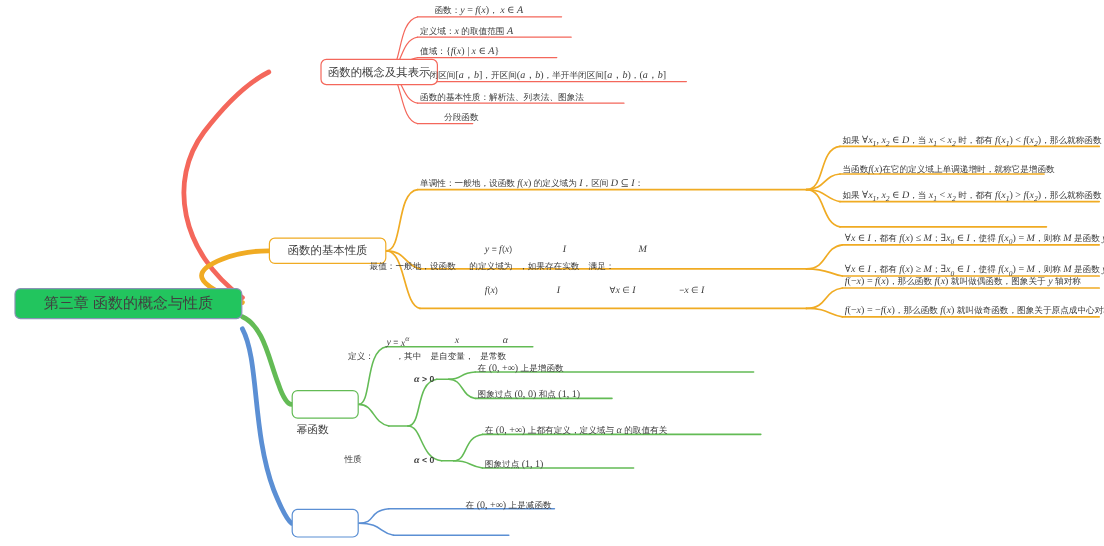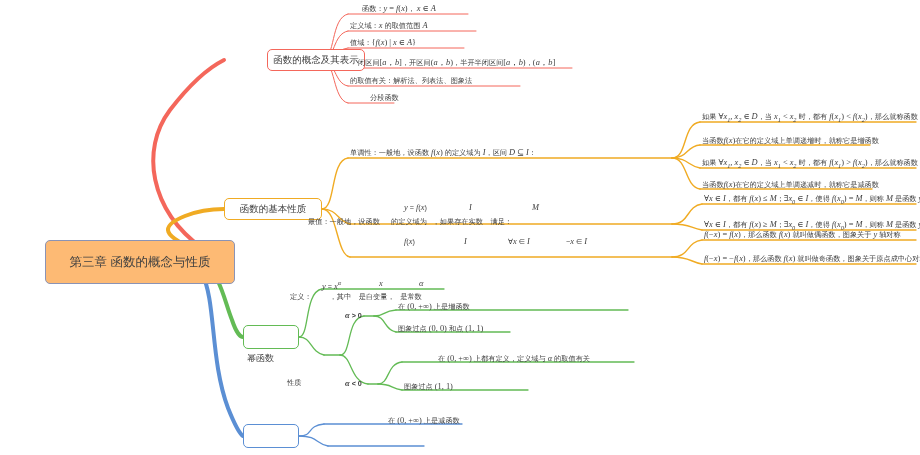--- a/index.html
+++ b/index.html
@@ -7,22 +7,22 @@
     width:920px;height:455px;position:relative;overflow:hidden;
     font-family:"Liberation Sans","DejaVu Sans",sans-serif;
     color:#3a3a3a;
   }
   #canvas{position:absolute;left:0;top:0;width:920px;height:455px;}
   svg.links{position:absolute;left:0;top:0;width:920px;height:455px;pointer-events:none;}
 
   
   .node{position:absolute;box-sizing:border-box;display:flex;align-items:center;justify-content:center;}
   .root{
-    left:12px;top:240px;width:190px;height:44px;
-    border:1px solid #8a93b5;border-radius:5px;background:#fdba74;margin-left:33px;
+    left:12px;top:240px;width:190px;height:26px;
+    border:1px solid #8a93b5;border-radius:5px;background:#22c55e;
   }
   .root .lbl{font-size:12.5px;color:#404040;white-space:nowrap;}
 
   .br-node{border-radius:5px;background:#fff;}
   .br1{left:224px;top:49px;width:98px;height:22px;border:1.2px solid #f4675b;margin-left:43px;}
   .br2{left:224px;top:198px;width:98px;height:22px;border:1.2px solid #f0ab23;}
   .br3{left:243px;top:325px;width:56px;height:24px;border:1.3px solid #63bb55;}
   .br4{left:243px;top:424px;width:56px;height:24px;border:1.3px solid #5b8fd4;}
   .br-node .lbl{font-size:9.5px;white-space:nowrap;color:#3b3b3b;}
 
@@ -146,42 +146,39 @@
   <div class="leaf" style="left:350px;top:21px;">
     定义域：<span class="mathi">x</span> 的取值范围 <span class="mathi">A</span>
   </div>
   <div class="leaf" style="left:350px;top:38px;">
     值域：<span class="mathu">{</span><span class="mathi">f</span><span class="mathu">(</span><span class="mathi">x</span><span class="mathu">) |</span> <span class="mathi">x</span> <span class="mathu">∈</span> <span class="mathi">A</span><span class="mathu">}</span>
   </div>
   <div class="leaf" style="left:358px;top:58px;">
     闭区间<span class="mathu">[</span><span class="mathi">a</span><span class="mathu">，</span><span class="mathi">b</span><span class="mathu">]</span>，开区间<span class="mathu">(</span><span class="mathi">a</span><span class="mathu">，</span><span class="mathi">b</span><span class="mathu">)</span>，半开半闭区间<span class="mathu">[</span><span class="mathi">a</span><span class="mathu">，</span><span class="mathi">b</span><span class="mathu">)</span>，<span class="mathu">(</span><span class="mathi">a</span><span class="mathu">，</span><span class="mathi">b</span><span class="mathu">]</span>
   </div>
   <div class="leaf" style="left:350px;top:76px;">
-    的取值有关：解析法、列表法、图象法
+    函数的基本性质：解析法、列表法、图象法
   </div>
   <div class="leaf" style="left:370px;top:93px;">
     分段函数
   </div>
 
   <div class="leaf" style="left:350px;top:148px;">
     单调性：一般地，设函数 <span class="mathi">f</span><span class="mathu">(</span><span class="mathi">x</span><span class="mathu">)</span> 的定义域为 <span class="mathi">I</span>，区间 <span class="mathi">D</span> <span class="mathu">⊆</span> <span class="mathi">I</span>：
   </div>
 
   <div class="leaf" style="left:702px;top:112px;">
     如果 <span class="mathu">∀</span><span class="mathi">x<span class="sub">1</span>, x<span class="sub">2</span></span> <span class="mathu">∈</span> <span class="mathi">D</span>，当 <span class="mathi">x<span class="sub">1</span></span> <span class="mathu">&lt;</span> <span class="mathi">x<span class="sub">2</span></span> 时，都有 <span class="mathi">f</span><span class="mathu">(</span><span class="mathi">x<span class="sub">1</span></span><span class="mathu">) &lt;</span> <span class="mathi">f</span><span class="mathu">(</span><span class="mathi">x<span class="sub">2</span></span><span class="mathu">)</span>，那么就称函数 <span class="mathi">f</span> 在区间  上单调递增
   </div>
   <div class="leaf" style="left:702px;top:136px;text-align:center;">
     当函数<span class="mathi">f</span><span class="mathu">(</span><span class="mathi">x</span><span class="mathu">)</span>在它的定义域上单调递增时，就称它是增函数
   </div>
   <div class="leaf" style="left:702px;top:158px;">
     如果 <span class="mathu">∀</span><span class="mathi">x<span class="sub">1</span>, x<span class="sub">2</span></span> <span class="mathu">∈</span> <span class="mathi">D</span>，当 <span class="mathi">x<span class="sub">1</span></span> <span class="mathu">&lt;</span> <span class="mathi">x<span class="sub">2</span></span> 时，都有 <span class="mathi">f</span><span class="mathu">(</span><span class="mathi">x<span class="sub">1</span></span><span class="mathu">) &gt;</span> <span class="mathi">f</span><span class="mathu">(</span><span class="mathi">x<span class="sub">2</span></span><span class="mathu">)</span>，那么就称函数 <span class="mathi">f</span> 在区间  上单调递减
   </div>
-  <div class="leaf" style="left:702px;top:180px;">
-    当函数<span class="mathi">f</span><span class="mathu">(</span><span class="mathi">x</span><span class="mathu">)</span>在它的定义域上单调递减时，就称它是减函数
-  </div>
 
   <div class="leaf" style="left:308px;top:217px;">
     最值：一般地，设函数 <span style="opacity:0">xx</span> 的定义域为 <span style="opacity:0">x</span>，如果存在实数 <span style="opacity:0">x</span> 满足：
   </div>
   <div class="mid" style="left:404px;top:203px;">
     <span class="mathi">y</span> <span class="mathu">=</span> <span class="mathi">f</span><span class="mathu">(</span><span class="mathi">x</span><span class="mathu">)</span>
   </div>
   <div class="mid" style="left:469px;top:203px;">
     <span class="mathi">I</span>
   </div>
@@ -238,21 +235,21 @@
     <span class="mathi">α</span> <span class="mathu">&lt;</span> <span class="mathu">0</span>
   </div>
 
   <div class="leaf" style="left:398px;top:302px;">
     在 <span class="mathu">(</span><span class="mathu">0</span><span class="mathu">, +∞)</span> 上是增函数
   </div>
   <div class="leaf" style="left:398px;top:324px;">
     图象过点 <span class="mathu">(0, 0)</span> 和点 <span class="mathu">(1, 1)</span>
   </div>
 
-  <div class="leaf" style="left:404px;top:354px;margin-left:34px;">
+  <div class="leaf" style="left:404px;top:354px;">
     在 <span class="mathu">(0, +∞)</span> 上都有定义，定义域与 <span class="mathi">α</span> 的取值有关
   </div>
   <div class="leaf" style="left:404px;top:382px;">
     图象过点 <span class="mathu">(1, 1)</span>
   </div>
 
   <div class="leaf" style="left:388px;top:416px;">
     在 <span class="mathu">(0, +∞)</span> 上是减函数
   </div>
 

